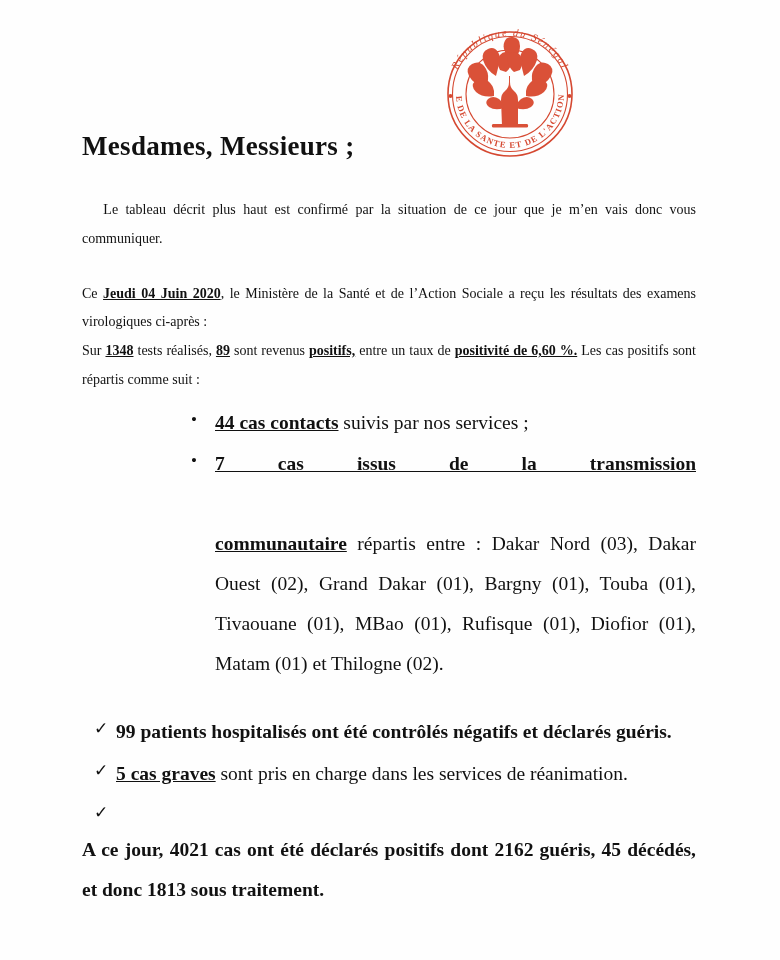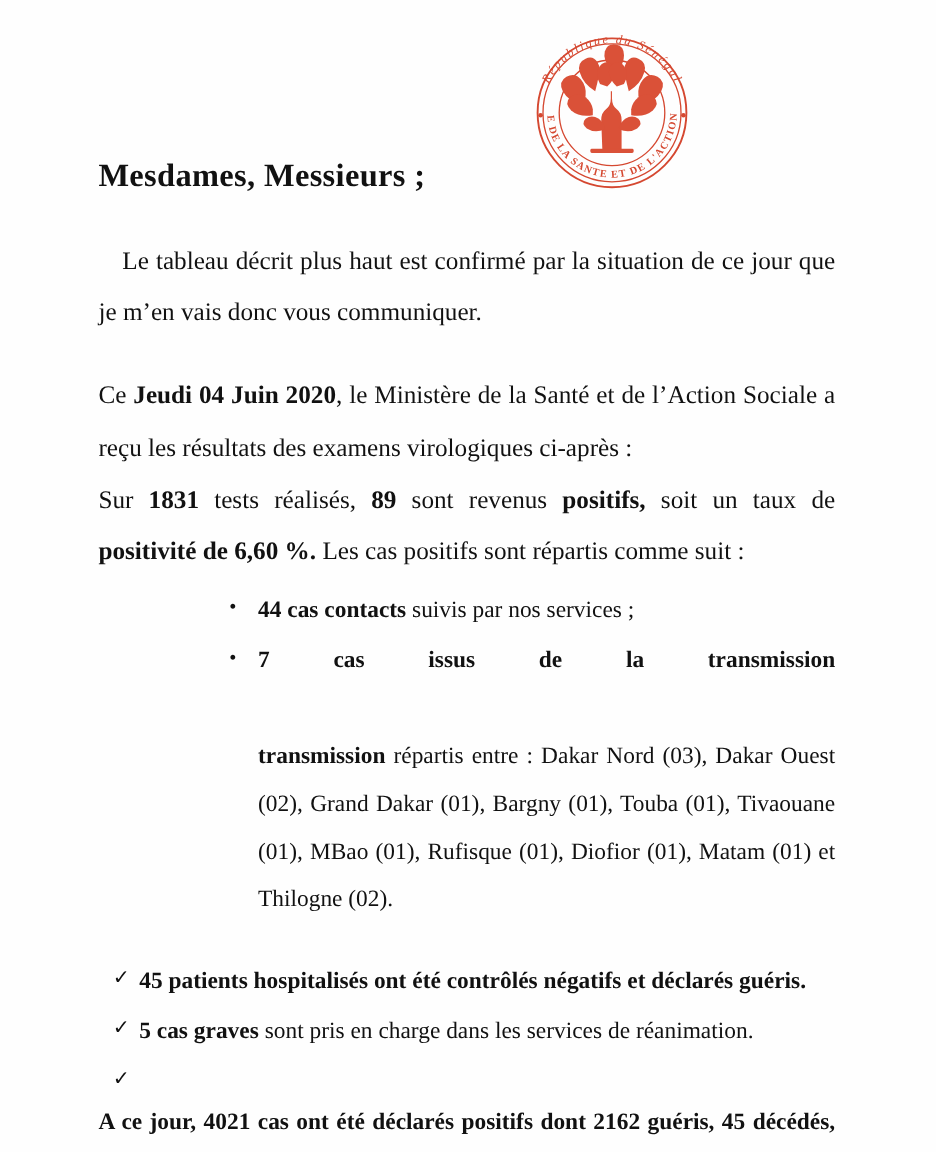--- a/index.html
+++ b/index.html
@@ -52,35 +52,35 @@
   .salutation {
     font-weight: bold;
     font-size: 27px;
     letter-spacing: 0.3px;
     margin: 0 0 34px 0;
     line-height: 1.2;
   }
 
   p.para {
     margin: 0;
-    font-size: 21px;
+    font-size: 14px;
     line-height: 2.05;
     text-align: justify;
     text-justify: inter-word;
   }
   p.para.indent::before {
     content: "";
     display: inline-block;
     width: 14px;
   }
 
   .gap-md { height: 26px; }
   .gap-lg { height: 34px; }
 
-  b, strong { font-weight: bold; }
+  b, strong { font-weight: bold; text-decoration: underline; }
 
   
   ul.dot-list {
     list-style: none;
     margin: 8px 0 0 0;
     padding: 0 0 0 133px;
   }
   ul.dot-list > li {
     position: relative;
     font-size: 19.5px;
@@ -205,37 +205,37 @@
       <span>Le tableau décrit plus haut est confirmé par la situation de ce jour que je m’en vais donc vous communiquer.</span>
     </p>
 
     <div class="gap-md"></div>
 
     <p class="para">
       <span>Ce </span><b>Jeudi 04 Juin 2020</b><span>, le Ministère de la Santé et de l’Action Sociale a reçu les résultats des examens virologiques ci-après :</span>
     </p>
 
     <p class="para">
-      <span>Sur </span><b>1831</b><span> tests réalisés, </span><b>89</b><span> sont revenus </span><b>positifs,</b><span> soit un taux de </span><b>positivité de 6,60 %.</b><span> Les cas positifs sont répartis comme suit :</span>
+      <span>Sur </span><b>1348</b><span> tests réalisés, </span><b>89</b><span> sont revenus </span><b>positifs,</b><span> entre un taux de </span><b>positivité de 6,60 %.</b><span> Les cas positifs sont répartis comme suit :</span>
     </p>
 
     <ul class="dot-list">
       <li>
         <span class="marker">•</span><b>44 cas contacts</b><span> suivis par nos services ;</span>
       </li>
       <li class="spread">
-        <span class="marker">•</span><b class="stretch spreadline">7 cas issus de la transmission</b><b>transmission</b><span> répartis entre : Dakar Nord (03), Dakar Ouest (02), Grand Dakar (01), Bargny (01), Touba (01), Tivaouane (01), MBao (01), Rufisque (01), Diofior (01), Matam (01) et Thilogne (02).</span>
+        <span class="marker">•</span><b class="stretch spreadline">7 cas issus de la transmission</b><b>communautaire</b><span> répartis entre : Dakar Nord (03), Dakar Ouest (02), Grand Dakar (01), Bargny (01), Touba (01), Tivaouane (01), MBao (01), Rufisque (01), Diofior (01), Matam (01) et Thilogne (02).</span>
       </li>
     </ul>
 
     <div class="gap-md"></div>
 
     <ul class="check-list">
       <li class="bold-item">
-        <span class="marker">✓</span><span>45 patients hospitalisés ont été contrôlés négatifs et déclarés guéris.</span>
+        <span class="marker">✓</span><span>99 patients hospitalisés ont été contrôlés négatifs et déclarés guéris.</span>
       </li>
       <li>
         <span class="marker">✓</span><b>5 cas graves</b><span> sont pris en charge dans les services de réanimation.</span>
       </li>
       <li>
         <span class="marker">✓</span>
       </li>
     </ul>
 
     <div class="gap-lg"></div>

